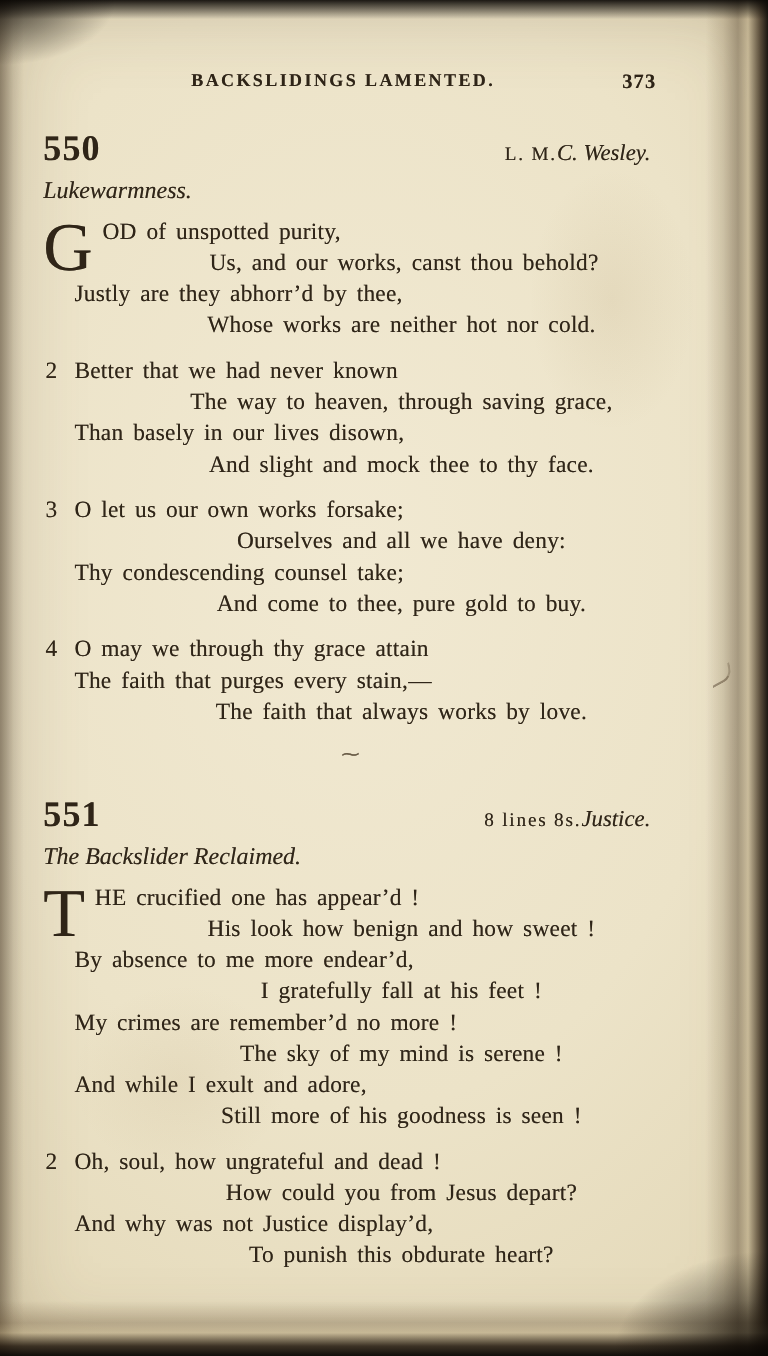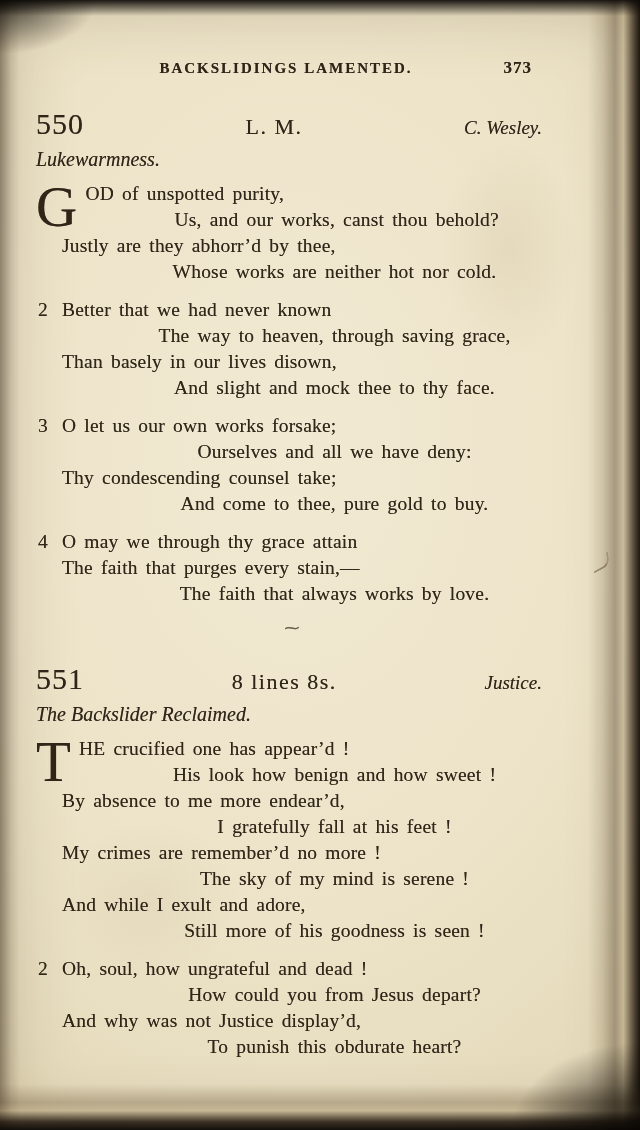--- a/index.html
+++ b/index.html
@@ -35,25 +35,25 @@
     background:radial-gradient(ellipse, rgba(150,120,70,.10), rgba(150,120,70,0) 70%); }
   .stain.s2 { left:60px; top:820px; width:180px; height:160px;
     background:radial-gradient(ellipse, rgba(150,120,70,.08), rgba(150,120,70,0) 70%); }
 
   
   .content { position:relative; z-index:2; padding:60px 52px 0 36px;
     text-shadow:0 0 .5px rgba(47,37,24,.55); }
   .running-head { position:relative; text-align:center; height:22px;
     font-weight:bold; font-size:15px; letter-spacing:2px; }
   .running-title { position:relative; left:-26px; }
-  .page-number { position:absolute; right:56px; top:-2px; font-size:17px; letter-spacing:1px; }
+  .page-number { position:absolute; right:41px; top:-2px; font-size:17px; letter-spacing:1px; }
 
   .hymn-head { display:flex; align-items:baseline; margin:24px 0 0 0; padding-right:46px; }
-  .hymn-number { flex:0 0 auto; font-size:30px; font-weight:normal; letter-spacing:1px; line-height:36px; }
-  .hymn-meter { flex:1 1 auto; text-align:center; font-size:22px; letter-spacing:1.5px; }
+  .hymn-number { flex:0 0 auto; font-size:30px; font-weight:bold; letter-spacing:1px; line-height:36px; }
+  .hymn-meter { flex:1 1 auto; text-align:right; font-size:16px; letter-spacing:1.5px; }
   .hymn-author { flex:0 0 auto; font-style:italic; font-size:19px; }
   .hymn-title { text-align:left; font-style:italic; font-size:20px; margin:6px 40px 10px 0; }
 
   .verse { position:relative; padding-left:26px; margin-bottom:12px;
     font-size:19.5px; line-height:26px; word-spacing:3px; letter-spacing:.2px; }
   .verse-number { position:absolute; left:2px; top:0; }
   .drop-cap { float:left; font-size:57px; line-height:50px; margin:1px 8px 0 -26px; }
   .vline.indent { padding-left:19px;text-align:center; }
 
   .divider { text-align:center; margin:8px 40px 4px 0; height:18px;

